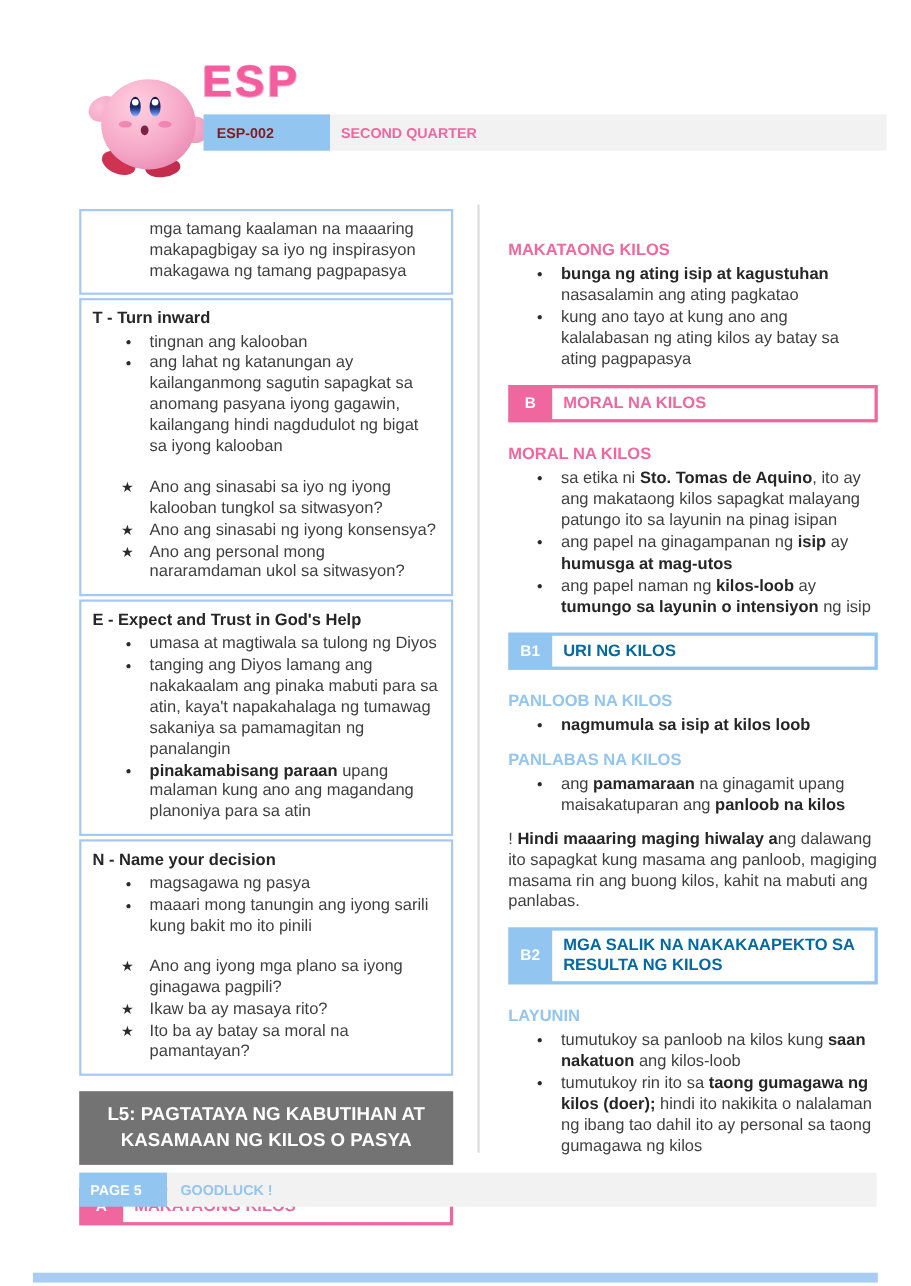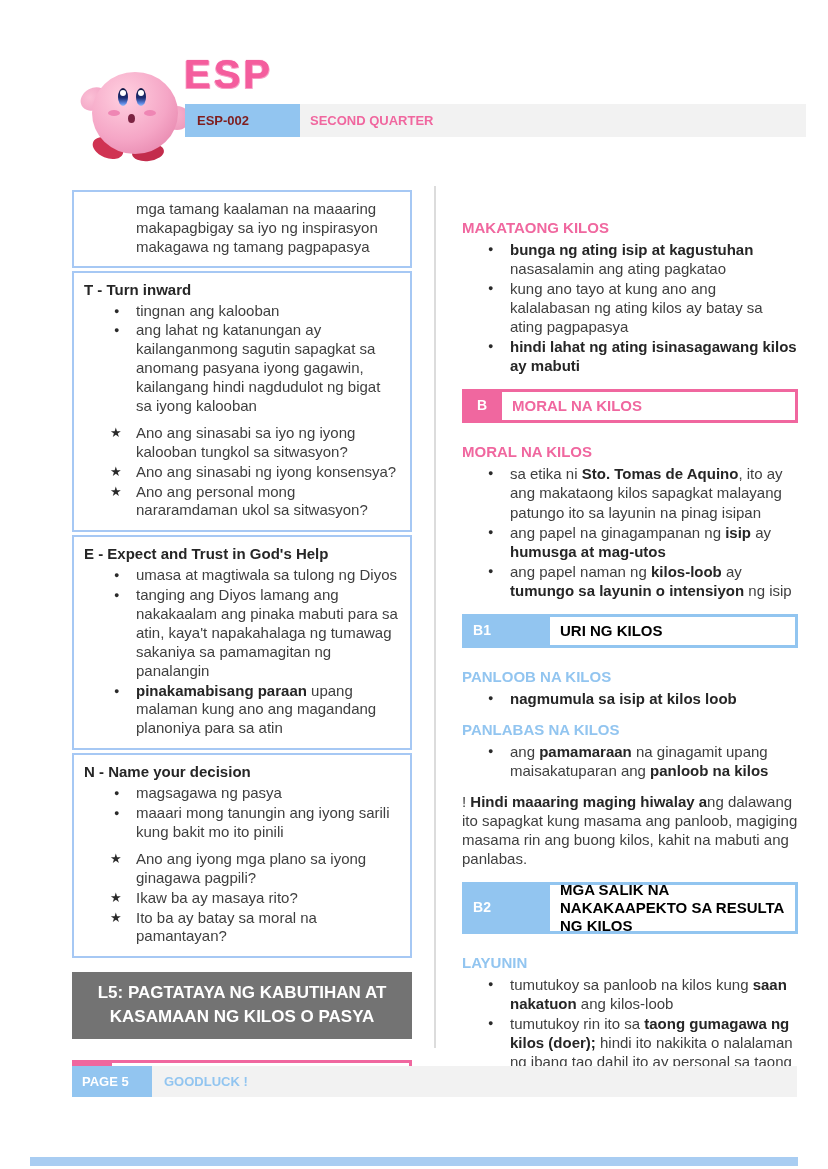--- a/index.html
+++ b/index.html
@@ -45,35 +45,35 @@
 
   
   .note-box { border:2px solid #a6c8f4; background:#fff; padding:8px 10px 9px 10px; margin-bottom:3px; }
   .carryover { padding-left:52px; }
   .box-title { font-weight:700; color:#262626; margin-bottom:2px; }
   ul.dots, ul.stars { list-style:none; padding-left:52px; }
   .col-right ul.dots { padding-left:48px; margin-bottom:12px; }
   ul li { position:relative; margin-bottom:1px; }
   ul.dots  li::before { content:"●"; position:absolute; left:-22px; top:4px; font-size:9px;  color:#2a2a2a; }
   ul.stars li::before { content:"★"; position:absolute; left:-26px; top:1px; font-size:13px; color:#2a2a2a; }
-  ul.stars { margin-top:8px; }
+  ul.stars { margin-top:18px; }
 
   
   .lesson-banner { margin:14px 0 21px 0; background:#737373; color:#fff; text-align:center;
                    font-weight:700; font-size:17px; line-height:1.42; padding:9px 12px; }
   .section-banner { display:flex; height:34px; margin:14px 0 19px 0; }
   .section-banner.tall { height:52px; }
   .section-banner.pink { background:#f0679f; }
   .section-banner.blue { background:#92c5f0; }
   .sec-letter { width:40px; color:#fff; font-weight:700; font-size:14px; display:flex;
                 align-items:center; justify-content:center; }
   .sec-label { flex:1; background:#fff; margin:3px 3px 3px 0; display:flex; align-items:center;
                padding-left:10px; font-weight:700; font-size:15px; line-height:1.2; }
   .section-banner.pink .sec-label { color:#f0679f; }
-  .section-banner.blue .sec-label { color:#000000;margin-left:48px; }
+  .section-banner.blue .sec-label { color:#0369a1; }
 
   
   .rc-heading { font-weight:700; font-size:15px; margin-bottom:3px; }
   .rc-heading.pink { color:#f0679f; }
   .rc-heading.blue { color:#92c5f0; }
   .note-para { margin:2px 0 0 0; }
 
   
   .footer-row { position:absolute; left:50px; top:1066px; width:725px; height:31px; display:flex; }
   .page-box { width:80px; height:31px; background:#92c5f0; color:#fff; font-size:13px; font-weight:700;
@@ -159,21 +159,20 @@
     </div>
 
   </div>
 
   <div class="col-right">
 
     <div class="rc-heading pink">MAKATAONG KILOS</div>
     <ul class="dots">
       <li><b>bunga ng ating isip at kagustuhan</b> nasasalamin ang ating pagkatao</li>
       <li>kung ano tayo at kung ano ang kalalabasan ng ating kilos ay batay sa ating pagpapasya</li>
-      <li><b>hindi lahat ng ating isinasagawang kilos ay mabuti</b></li>
     </ul>
 
     <div class="section-banner pink">
       <span class="sec-letter">B</span>
       <span class="sec-label">MORAL NA KILOS</span>
     </div>
 
     <div class="rc-heading pink">MORAL NA KILOS</div>
     <ul class="dots">
       <li>sa etika ni <b>Sto. Tomas de Aquino</b>, ito ay ang makataong kilos sapagkat malayang patungo ito sa layunin na pinag isipan</li>

